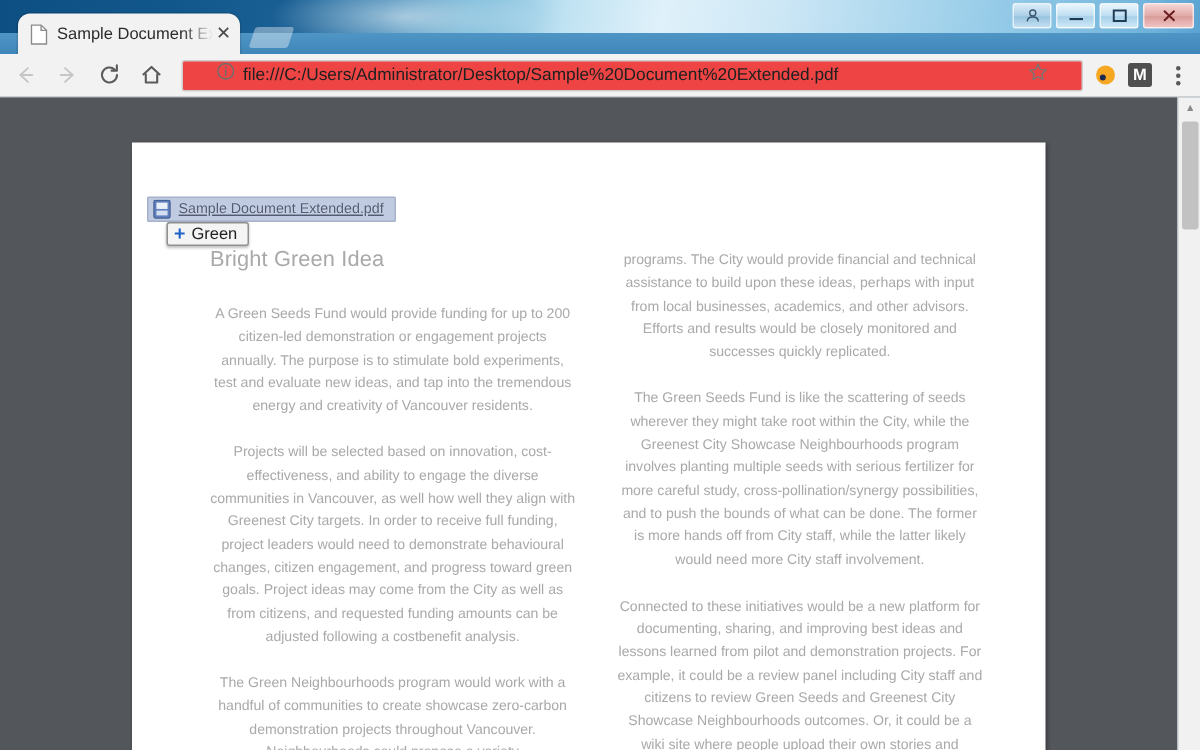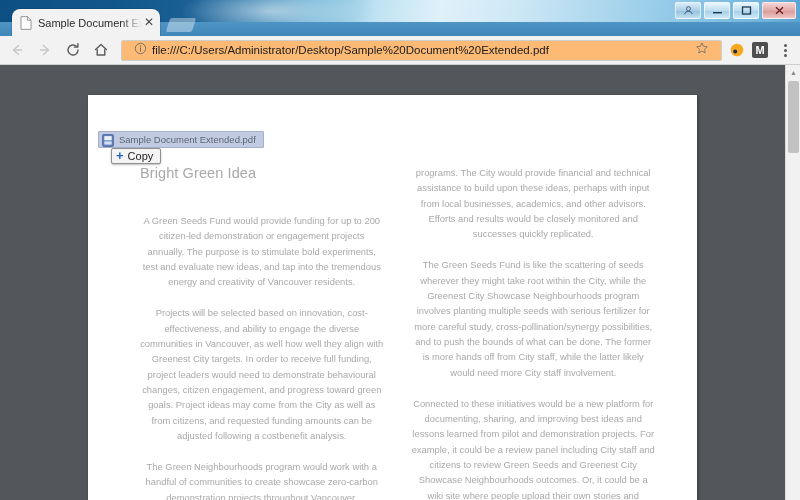--- a/index.html
+++ b/index.html
@@ -86,22 +86,22 @@
   .navbtn {
     width: 28px; height: 28px;
     display: flex; align-items: center; justify-content: center;
     color: #5a5a5a;
   }
   .navbtn.disabled { color: #c6c6c6; }
   .navbtn.first { margin-left: 3px; }
 
   .omnibox {
     flex: 1 1 auto; height: 21px; margin: 0 4px 0 6px;
-    background: #fdba74; border: 1px solid #cdcdcd; border-radius: 2px;
-    display: flex; align-items: center; padding: 0 12px;
+    background: #ef4444; border: 1px solid #cdcdcd; border-radius: 2px;
+    display: flex; align-items: center; padding: 0 22px;
   }
   .omnibox .infoicon { flex: 0 0 13px; margin-right: 5px; color: #6d6d6d; }
   .omnibox .url {
     font-size: 11.5px; color: #202020; white-space: nowrap; overflow: hidden;
     flex: 1 1 auto;
   }
   .omnibox .star { flex: 0 0 14px; color: #757575; }
 
   .ext {
     width: 22px; height: 22px; margin-right: 2px;
@@ -127,39 +127,40 @@
     background: #fff;
     box-shadow: 1px 1px 3px rgba(0,0,0,.35);
   }
   .cols {
     position: absolute; left: 52px; top: 70px; right: 42px;
     display: flex; gap: 28px;
   }
   .col { width: 266px; }
   h1.doc-title {
     font-size: 14.5px; font-weight: normal; color: #a9a9a9;
-    margin-bottom: 32px; letter-spacing: .1px;
+    margin-bottom: 20px; letter-spacing: .1px;
   }
   p.doc-p {
     font-size: 9.4px; line-height: 15.3px; color: #a9a9a9;
     margin-bottom: 16px; text-align: center;
   }
 
   
   .drag-ghost {
     position: absolute; left: 10px; top: 36px;
     display: flex; align-items: center;
     background: #b8c4dd; border: 1px solid #9aa8c6;
     padding: 1px 7px 1px 3px; border-radius: 1px;
     opacity: .88;
   }
   .drag-ghost .fileicon { width: 12px; height: 13px; margin-right: 5px; flex: 0 0 12px; }
   .drag-ghost .fname {
     font-size: 9.5px; color: #3a4560; white-space: nowrap;
     text-shadow: 0 0 1px rgba(255,255,255,.5);
+    text-decoration: underline;
   }
   .copy-chip {
     position: absolute; left: 23px; top: 53px;
     display: flex; align-items: center; gap: 4px;
     background: #f4f4f4; border: 1px solid #8f8f8f;
     border-radius: 2px; padding: 1px 7px 1px 4px;
     box-shadow: 0 1px 2px rgba(0,0,0,.25);
   }
   .copy-chip .plus { color: #1f63c8; font-size: 13px; font-weight: bold; line-height: 12px; }
   .copy-chip .clabel { font-size: 11px; color: #222; }
@@ -314,21 +315,21 @@
           <rect x=".6" y=".6" width="10.8" height="11.8" rx="1" fill="#4a6fb5" stroke="#2e4c86" stroke-width=".8"></rect>
           <rect x="2.3" y="2.1" width="7.4" height="4.2" fill="#e8eef8"></rect>
           <rect x="2.3" y="7.4" width="7.4" height="3.2" fill="#cfdcf0"></rect>
         </svg>
       </span>
       <span class="fname">Sample Document Extended.pdf</span>
     </div>
 
     <div class="copy-chip">
       <span class="plus">+</span>
-      <span class="clabel">Copy</span>
+      <span class="clabel">Green</span>
     </div>
 
   </div>
 </div>
 
 <div class="scrollbar">
   <div class="sb-up">▲</div>
   <div class="sb-thumb"></div>
 </div>
 

